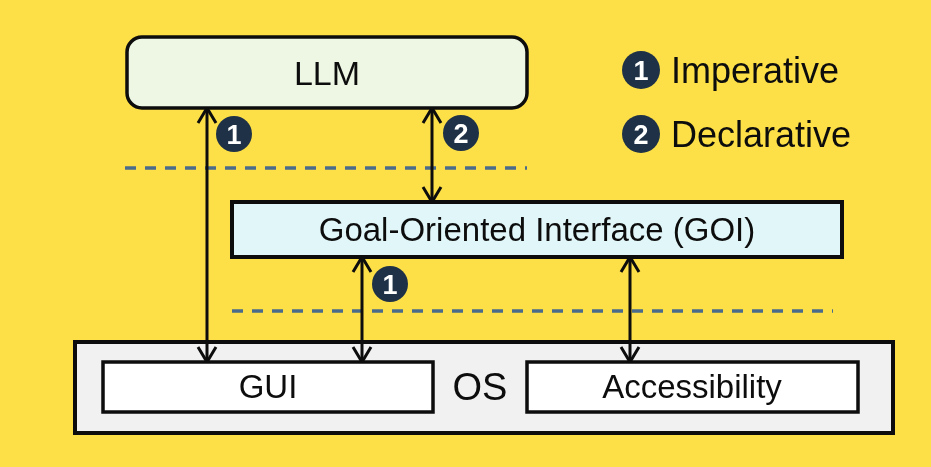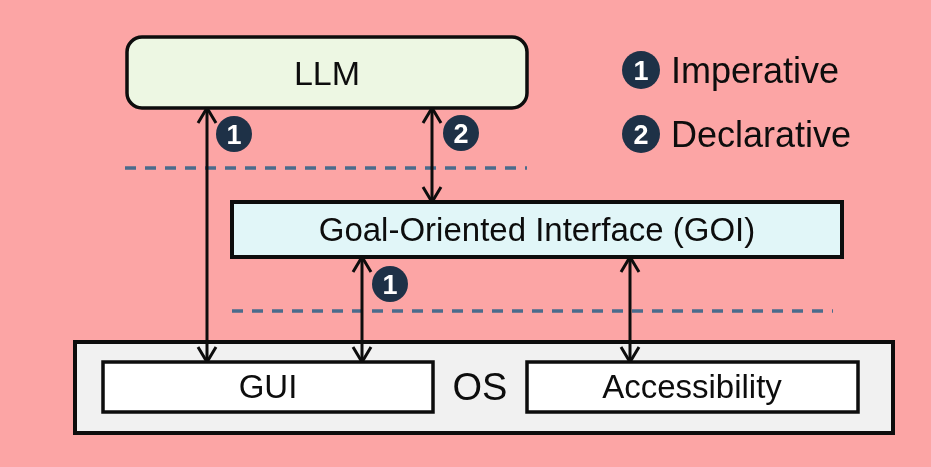--- a/index.html
+++ b/index.html
@@ -4,21 +4,21 @@
 <style>
   html, body {
     margin: 0;
     padding: 0;
     background: #ffffff;
   }
   .canvas {
     position: relative;
     width: 931px;
     height: 467px;
-    background: #fca5a5;
+    background: #fde047;
     font-family: "Liberation Sans", sans-serif;
   }
   svg text {
     font-family: "Liberation Sans", sans-serif;
     fill: #0d0d0d;
   }
   .node-label   { font-size: 33px; }
   .llm-label    { font-size: 34px; }
   .os-label     { font-size: 38px; }
   .legend-label { font-size: 36px; }

